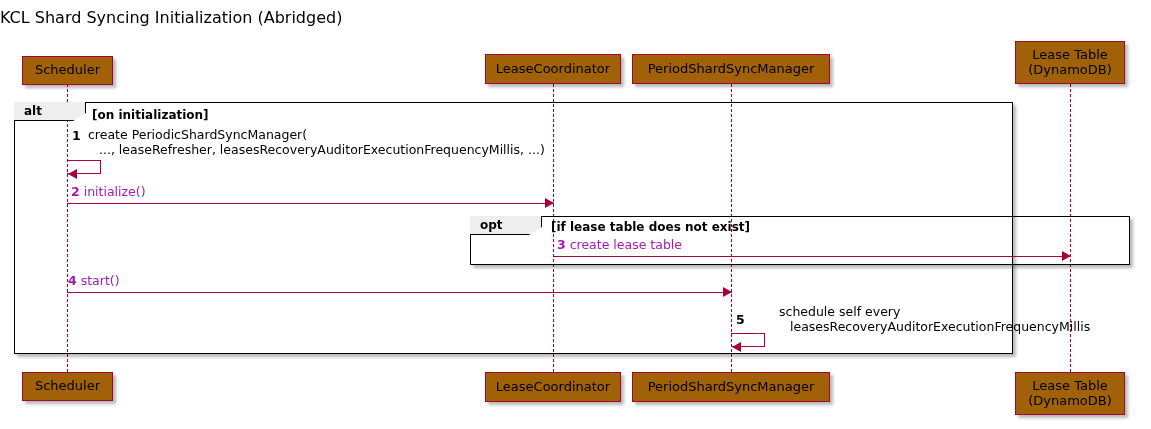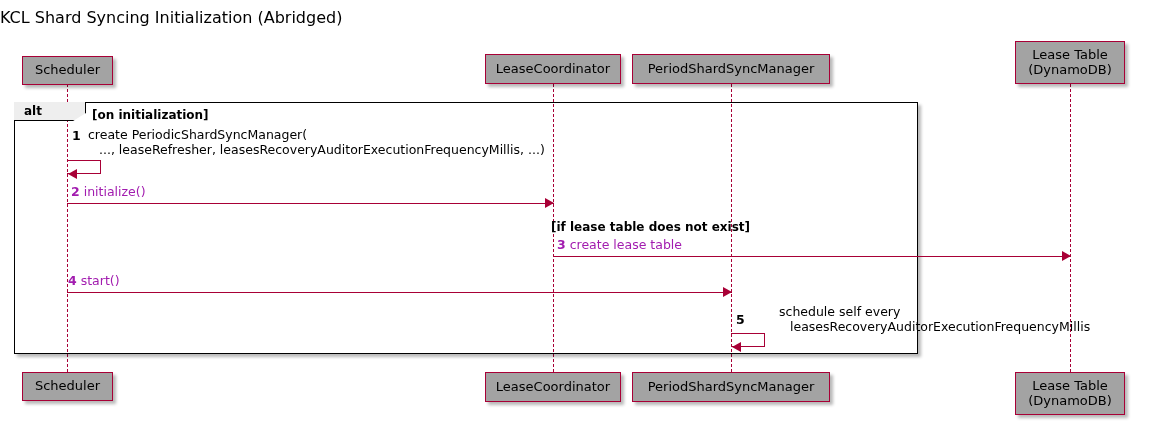--- a/index.html
+++ b/index.html
@@ -37,21 +37,21 @@
     position: absolute;
     width: 0;
     border-left: 1px dashed #A80036;
     top: 84px;
     height: 288px;
   }
 
   
   .participant {
     position: absolute;
-    background: #a3a3a3;
+    background: #a16207;
     border: 1.5px solid #A80036;
     box-shadow: 3px 3px 3px rgba(0,0,0,0.28);
     box-sizing: border-box;
     display: flex;
     flex-direction: column;
     align-items: center;
     justify-content: center;
     font-size: 13px;
     color: #000000;
     line-height: 1.12;
@@ -165,27 +165,32 @@
 
   <div class="participant" style="left:632px; top:54px; width:198px; height:30px;">
     <span>PeriodShardSyncManager</span>
   </div>
 
   <div class="participant" style="left:1015px; top:41px; width:110px; height:43px;">
     <span>Lease Table</span>
     <span>(DynamoDB)</span>
   </div>
 
-  <div class="fragment" style="left:14px; top:102px; width:904px; height:252px;">
+  <div class="fragment" style="left:14px; top:102px; width:999px; height:252px;">
     <div class="frag-tab" style="width:72px;">
       <span>alt</span>
     </div>
   </div>
   <div class="frag-label" style="left:92px; top:108px;">[on initialization]</div>
 
+  <div class="fragment" style="left:470px; top:216px; width:660px; height:49px;">
+    <div class="frag-tab" style="width:72px;">
+      <span>opt</span>
+    </div>
+  </div>
   <div class="frag-label" style="left:551px; top:220px;text-align:right;">[if lease table does not exist]</div>
 
   <div class="msg-multiline" style="left:72px; top:128px;">
     <span class="msg-num">1</span><span class="msg-indent-inline" style="padding-left:0;"></span>
   </div>
   <div class="msg-multiline" style="left:88px; top:127px;">
     <span>create PeriodicShardSyncManager(</span><br>
     <span class="msg-indent">..., leaseRefresher, leasesRecoveryAuditorExecutionFrequencyMillis, ...)</span>
   </div>
 

